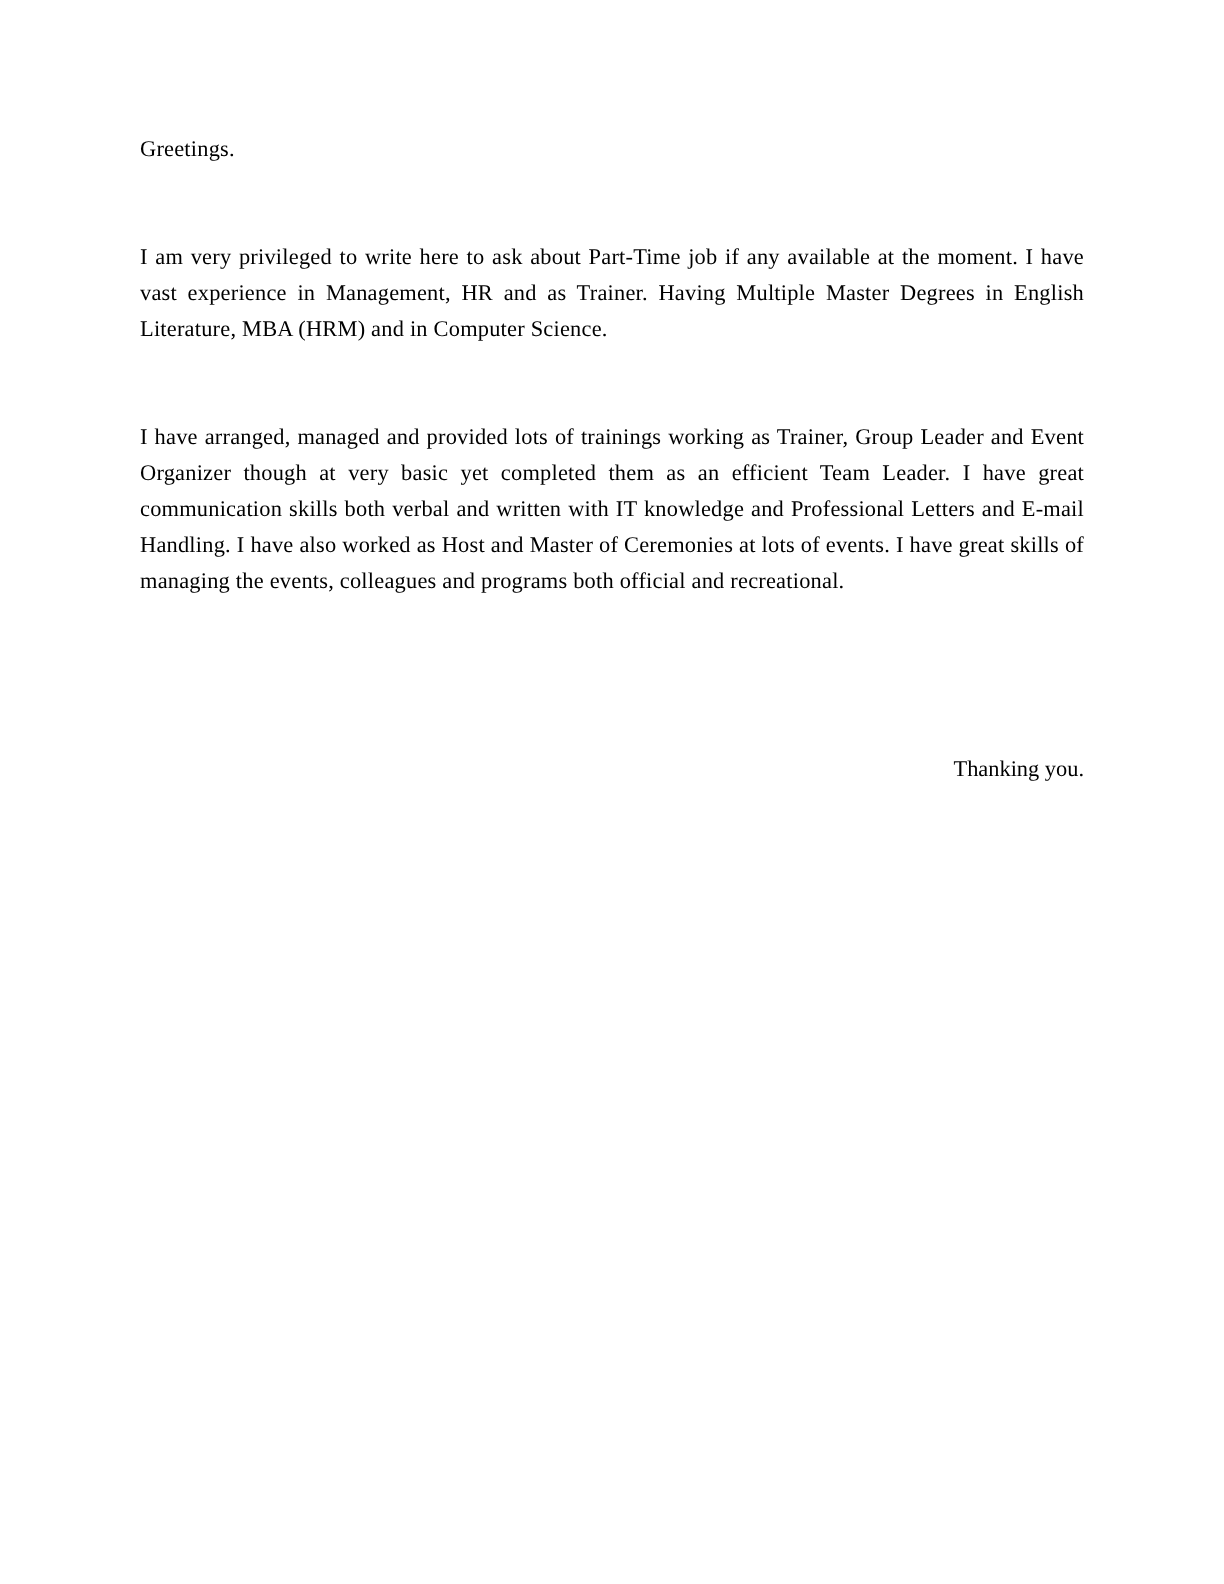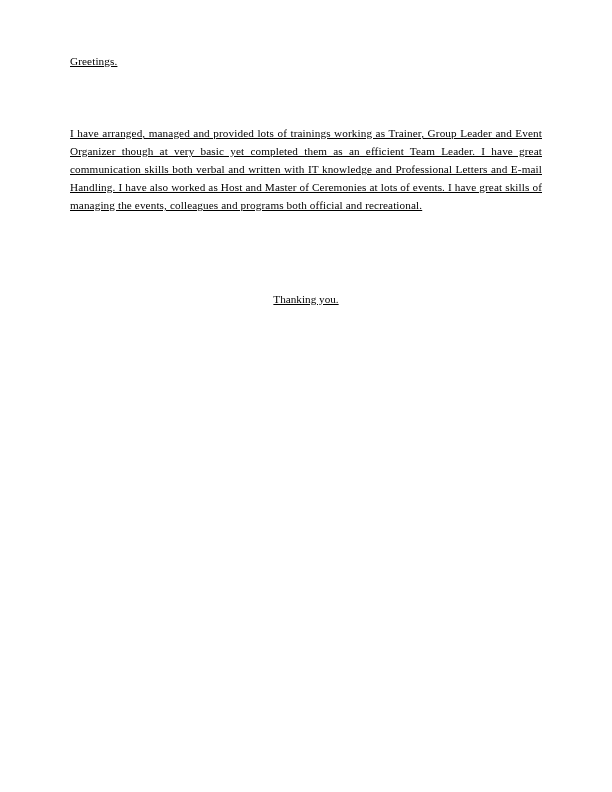--- a/index.html
+++ b/index.html
@@ -16,53 +16,53 @@
     position: relative;
     width: 612px;
     height: 792px;
     background: #ffffff;
     overflow: hidden;
     box-sizing: border-box;
   }
   .doc-body {
     position: absolute;
     left: 70px;
-    top: 52px;
+    top: 66px;
     width: 472px;
-    text-decoration: underline;
   }
   .para {
     margin: 0 0 18px 0;
     font-size: 11.2px;
     line-height: 18px;
     text-align: justify;
     text-justify: inter-word;
     letter-spacing: 0.01em;
     -webkit-font-smoothing: none;
   }
   .spacer-sm { height: 18px; }
   .spacer-md { height: 22px; }
   .spacer-lg { height: 30px; }
   .signoff {
     margin: 0;
     font-size: 11.2px;
     line-height: 18px;
-    text-align: center;
+    text-align: right;
   }
 </style>
 </head>
 <body>
 
 <div class="page">
   <div class="doc-body">
 
     <p class="para">Greetings.</p>
 
     <div class="spacer-sm"></div>
 
+    <p class="para">I am very privileged to write here to ask about Part-Time job if any available at the moment. I have vast experience in Management, HR and as Trainer. Having Multiple Master Degrees in English Literature, MBA (HRM) and in Computer Science.</p>
 
     <div class="spacer-sm"></div>
 
     <p class="para">I have arranged, managed and provided lots of trainings working as Trainer, Group Leader and Event Organizer though at very basic yet completed them as an efficient Team Leader. I have great communication skills both verbal and written with IT knowledge and Professional Letters and E-mail Handling. I have also worked as Host and Master of Ceremonies at lots of events. I have great skills of managing the events, colleagues and programs both official and recreational.</p>
 
     <div class="spacer-sm"></div>
 
 
     <div class="spacer-sm"></div>
 

